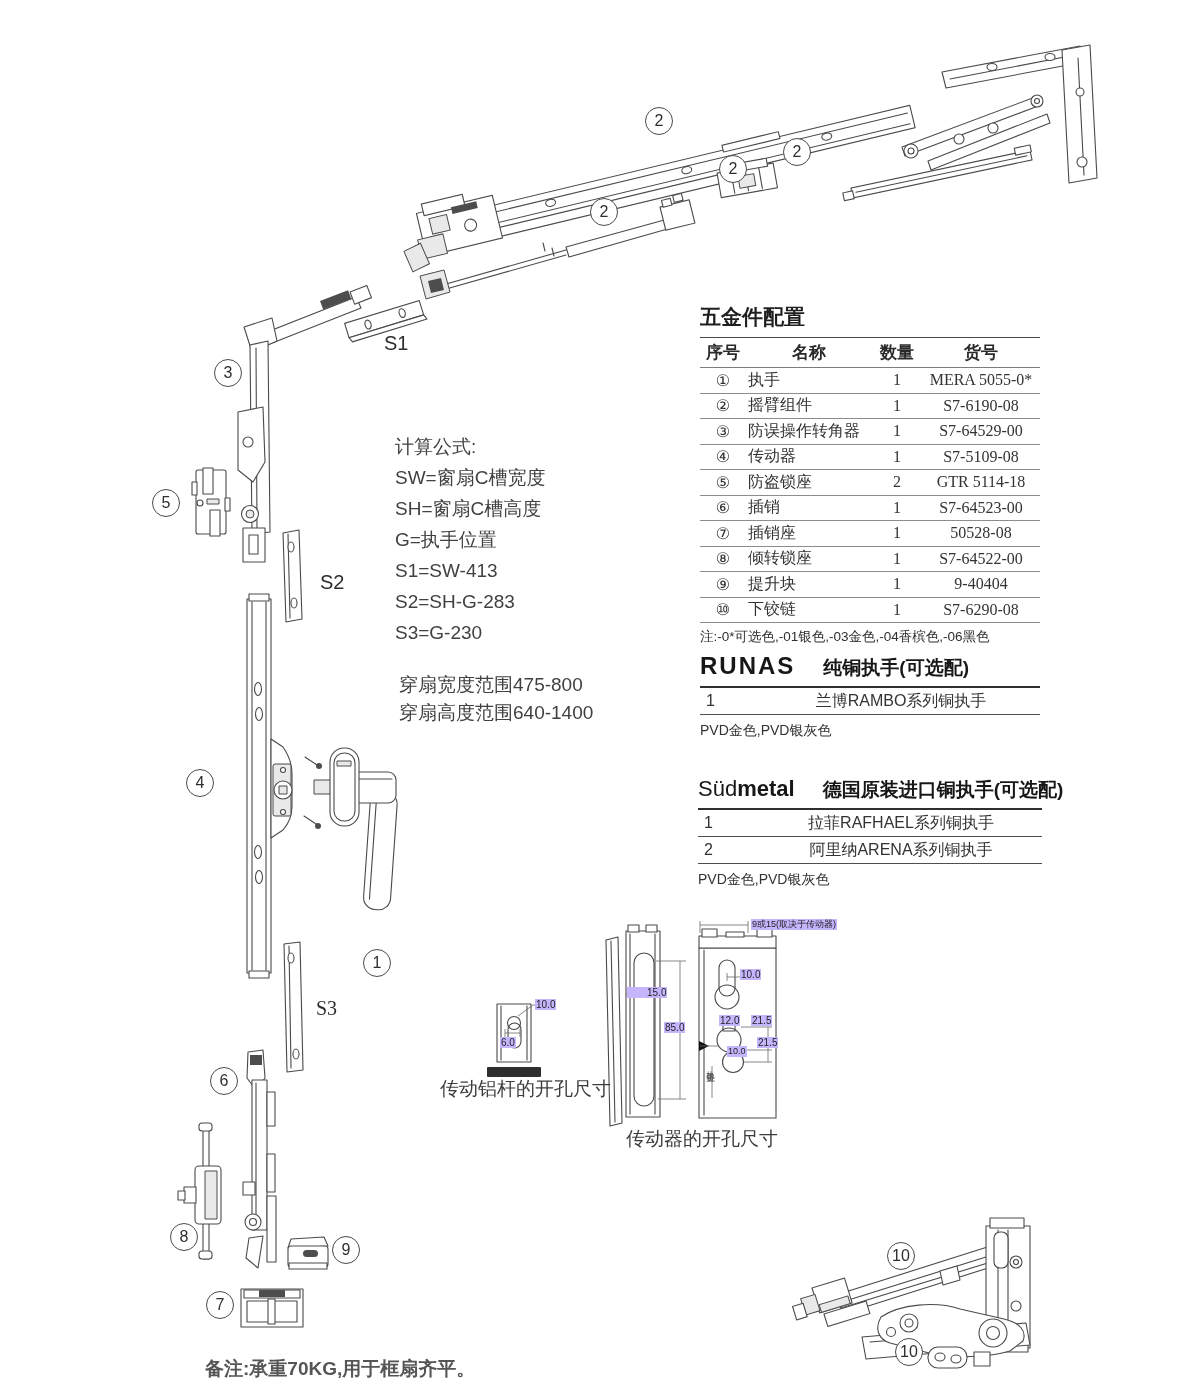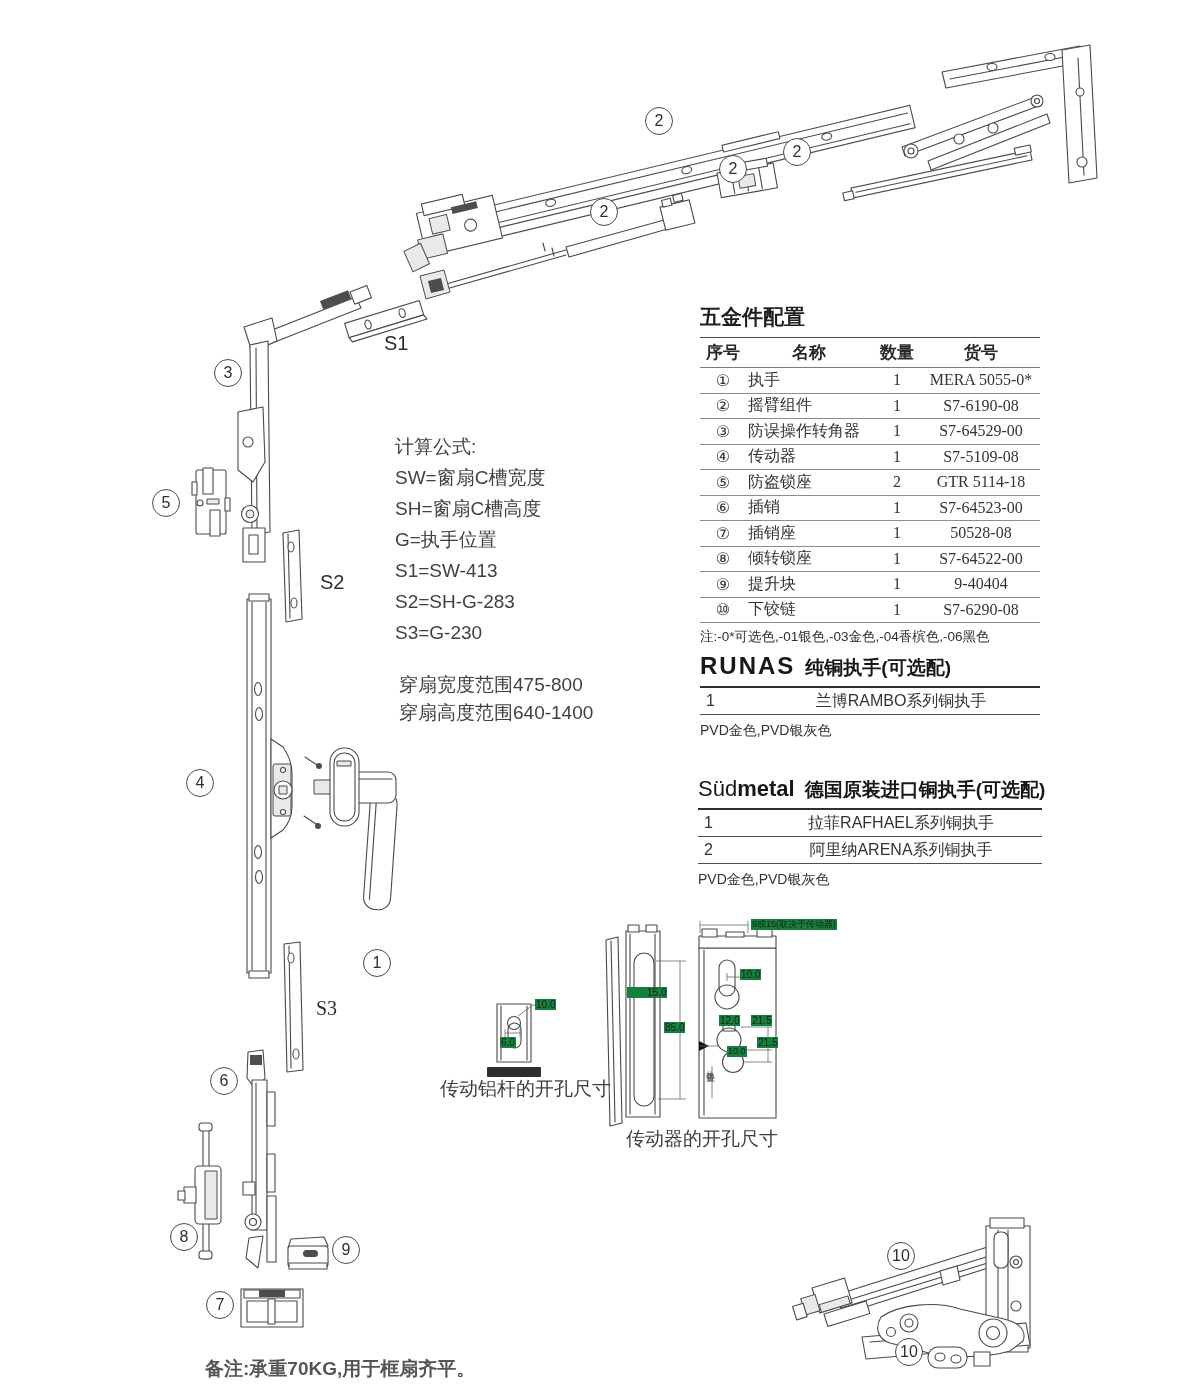--- a/index.html
+++ b/index.html
@@ -23,31 +23,31 @@
   .ranges{position:absolute;left:399px;top:671px;font-size:19px;line-height:28px;color:#414141;}
   .ptable{position:absolute;left:700px;top:303px;width:340px;}
   .ptable .ttl{font-size:21px;font-weight:bold;color:#1f1f1f;padding-bottom:6px;border-bottom:1.5px solid #4a4a4a;}
   .ptable table{width:100%;border-collapse:collapse;table-layout:fixed;font-family:Liberation Serif, serif;}
   .ptable th{font-size:17px;font-weight:bold;color:#2a2a2a;height:27px;border-bottom:1px solid #7d7d7d;}
   .ptable td{font-size:16px;color:#333;height:24.5px;text-align:center;border-bottom:1px solid #8d8d8d;padding:0;}
   .ptable td.name{text-align:left;padding-left:2px;}
   .ptable .c-no{width:46px;}.ptable .c-name{width:126px;}.ptable .c-qty{width:50px;}.ptable .c-code{width:118px;}
   .tnote{font-size:13.5px;color:#2f2f2f;margin-top:5px;white-space:nowrap;}
   .brandsec{position:absolute;width:340px;}
-  .bs-title{display:flex;align-items:baseline;gap:10px;padding-bottom:5px;border-bottom:2px solid #2f2f2f;white-space:nowrap;}
+  .bs-title{display:flex;align-items:baseline;gap:28px;padding-bottom:5px;border-bottom:2px solid #2f2f2f;white-space:nowrap;}
   .bs-brand{font-size:24px;font-weight:bold;letter-spacing:2px;color:#171717;}
   .bs-brand2{font-size:22px;letter-spacing:0;color:#171717;}
   .bs-brand2 b{font-weight:bold;}
   .bs-cn{font-size:19px;font-weight:bold;color:#171717;}
   .bs-row{display:flex;height:26px;align-items:center;border-bottom:1.3px solid #4f4f4f;font-size:16px;color:#333;}
   .bs-no{width:56px;padding-left:6px;}
   .bs-name{flex:1;text-align:center;}
   .bs-note{margin-top:7px;font-size:14px;color:#333;}
   .dimlabel{position:absolute;font-size:19px;color:#3d3d3d;white-space:nowrap;}
-  .dimnum{position:absolute;font-size:10px;color:#1e1e1e;background:#15803d;padding:0 1px;white-space:nowrap;line-height:11px;}
+  .dimnum{position:absolute;font-size:10px;color:#1e1e1e;background:#c4b5fd;padding:0 1px;white-space:nowrap;line-height:11px;}
   .dimnum.tiny{font-size:9px;}
   .vertlbl{position:absolute;writing-mode:vertical-rl;font-size:8.5px;color:#555;letter-spacing:1px;}
   .bottomnote{position:absolute;left:205px;top:1356px;font-size:19px;font-weight:600;color:#555;}
 </style>
 </head>
 <body>
 
 <div>
 
 <svg class="art" width="1200" height="1400" viewBox="0 0 1200 1400">

